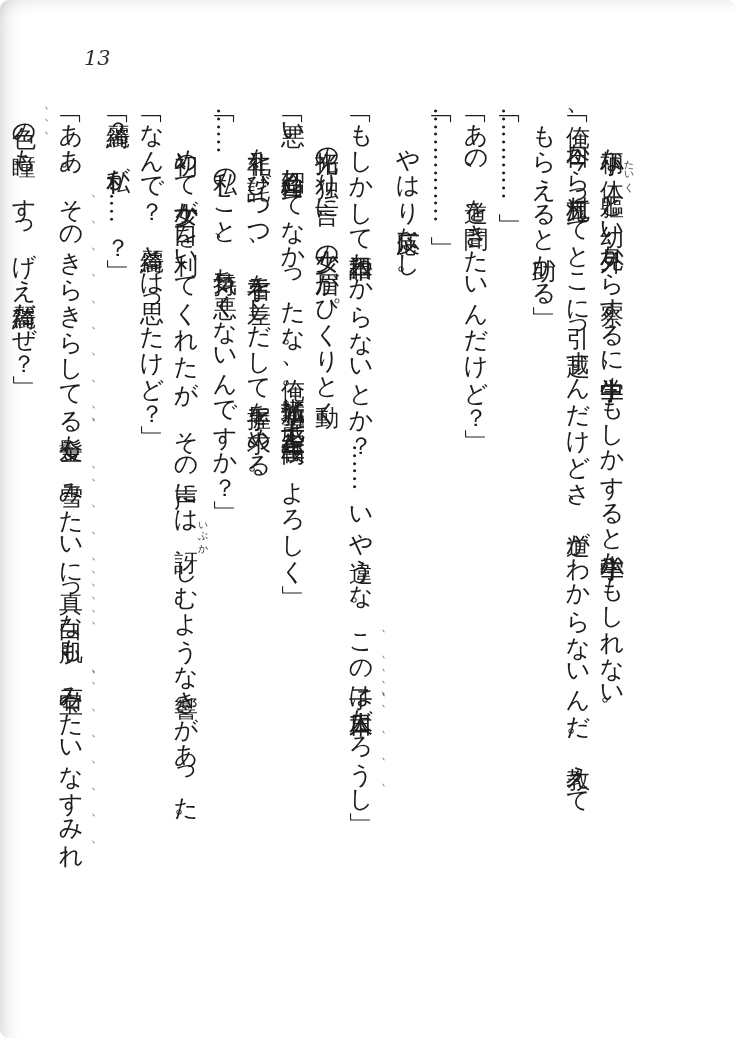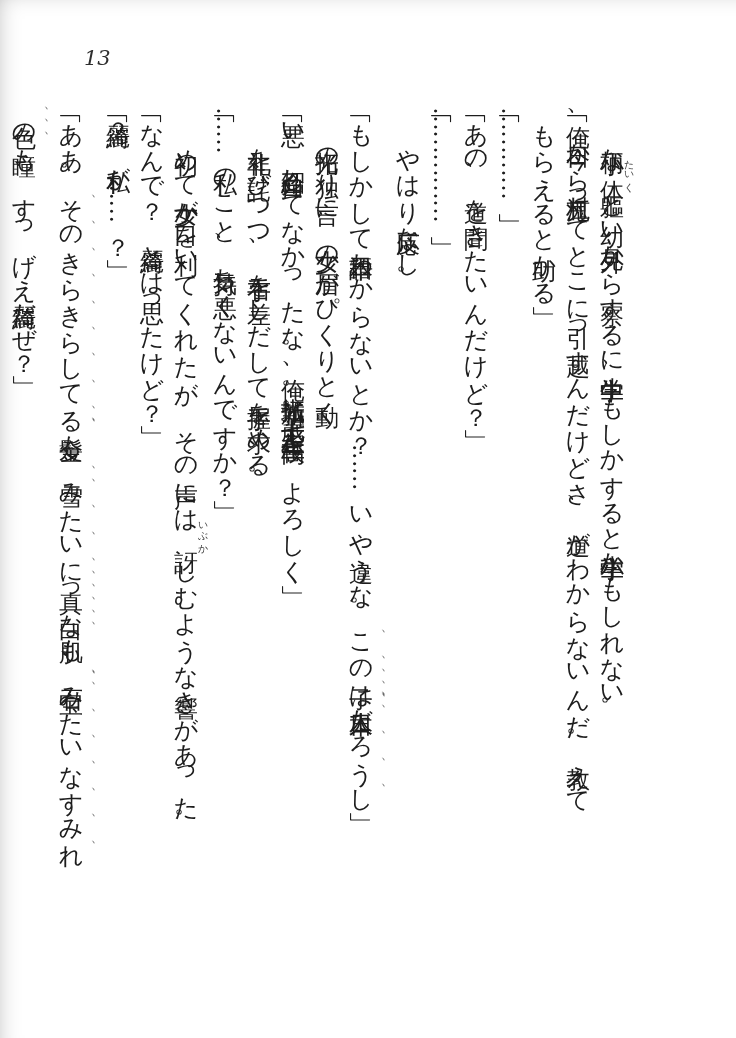--- a/index.html
+++ b/index.html
@@ -8,20 +8,21 @@
     background: #ffffff;
   }
   .page {
     position: relative;
     width: 736px;
     height: 1038px;
     background: #ffffff;
     overflow: hidden;
     
     box-shadow: inset 14px 8px 26px -20px rgba(0,0,0,0.35);
+    border-radius: 9px;
   }
   .page-number {
     position: absolute;
     left: 84px;
     top: 46px;
     font-family: "DejaVu Serif", serif;
     font-style: italic;
     font-size: 21px;
     color: #2e2e2e;
   }

